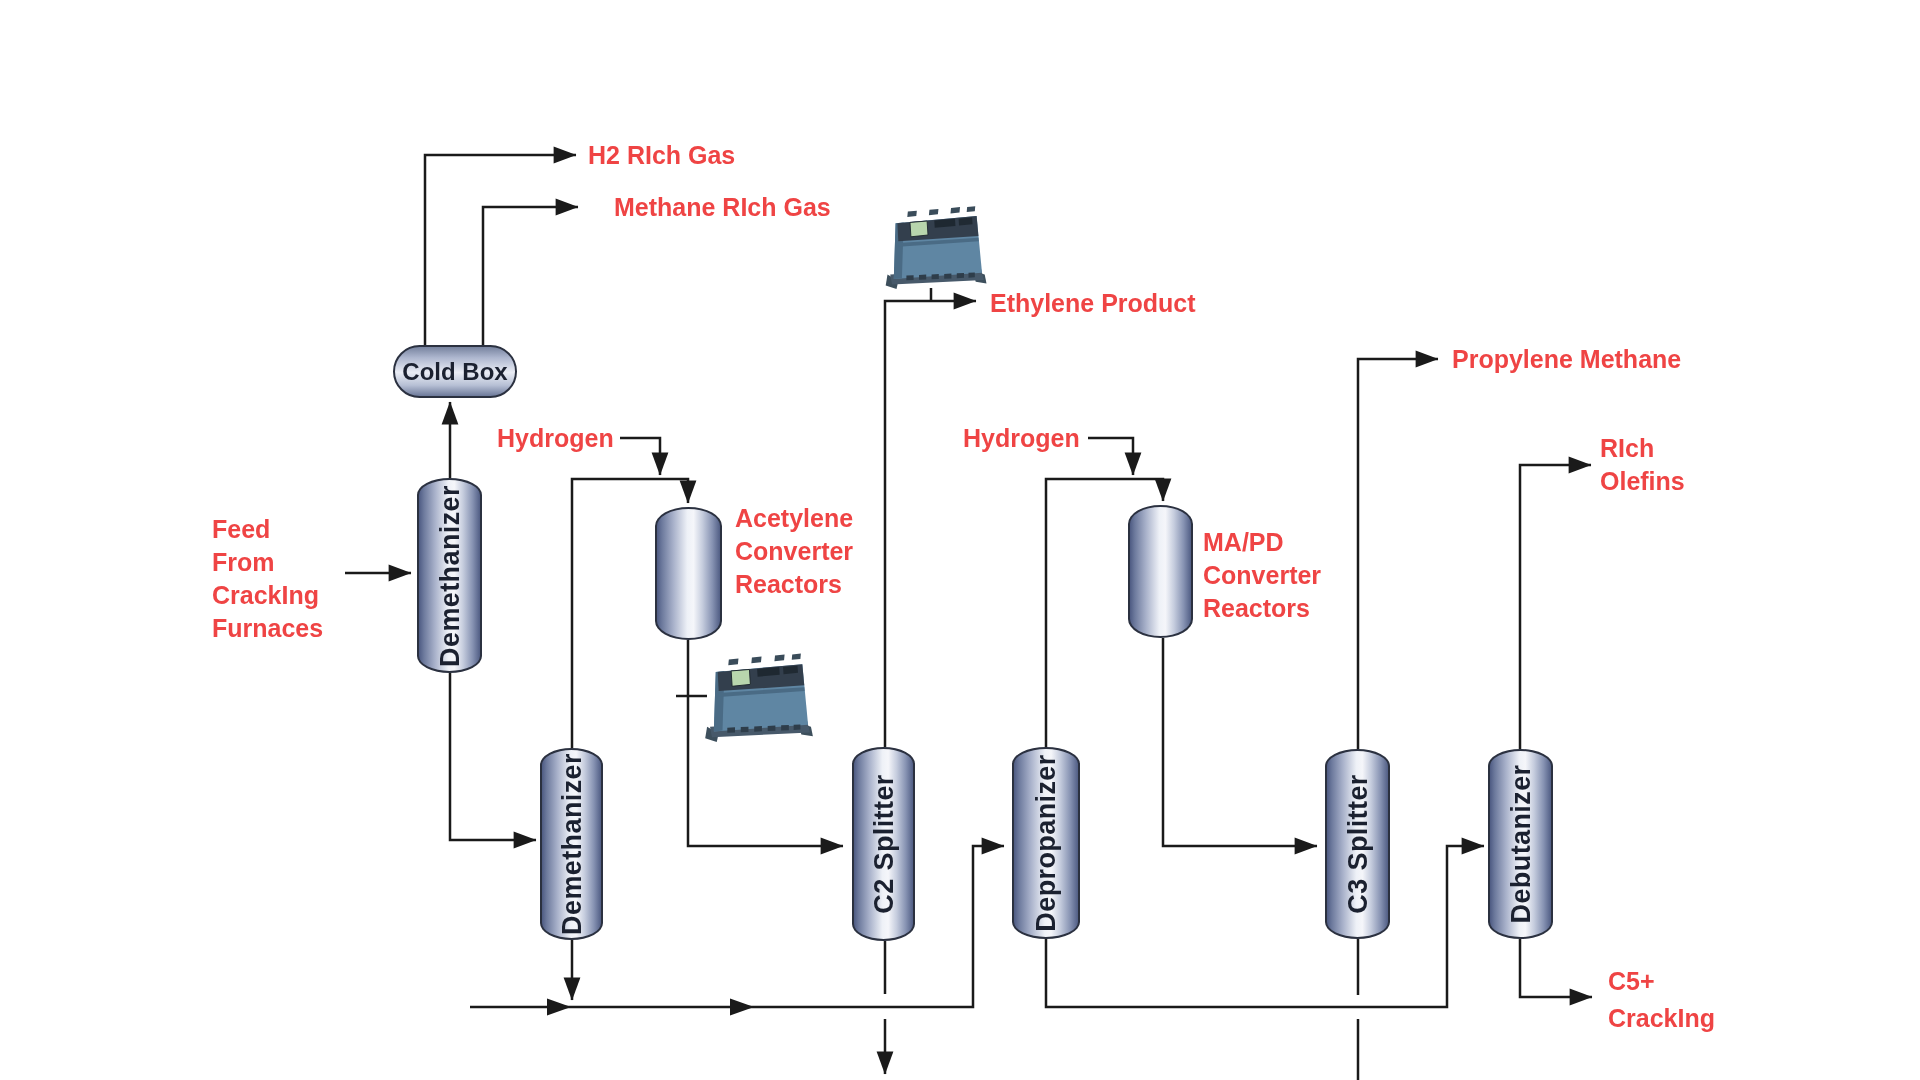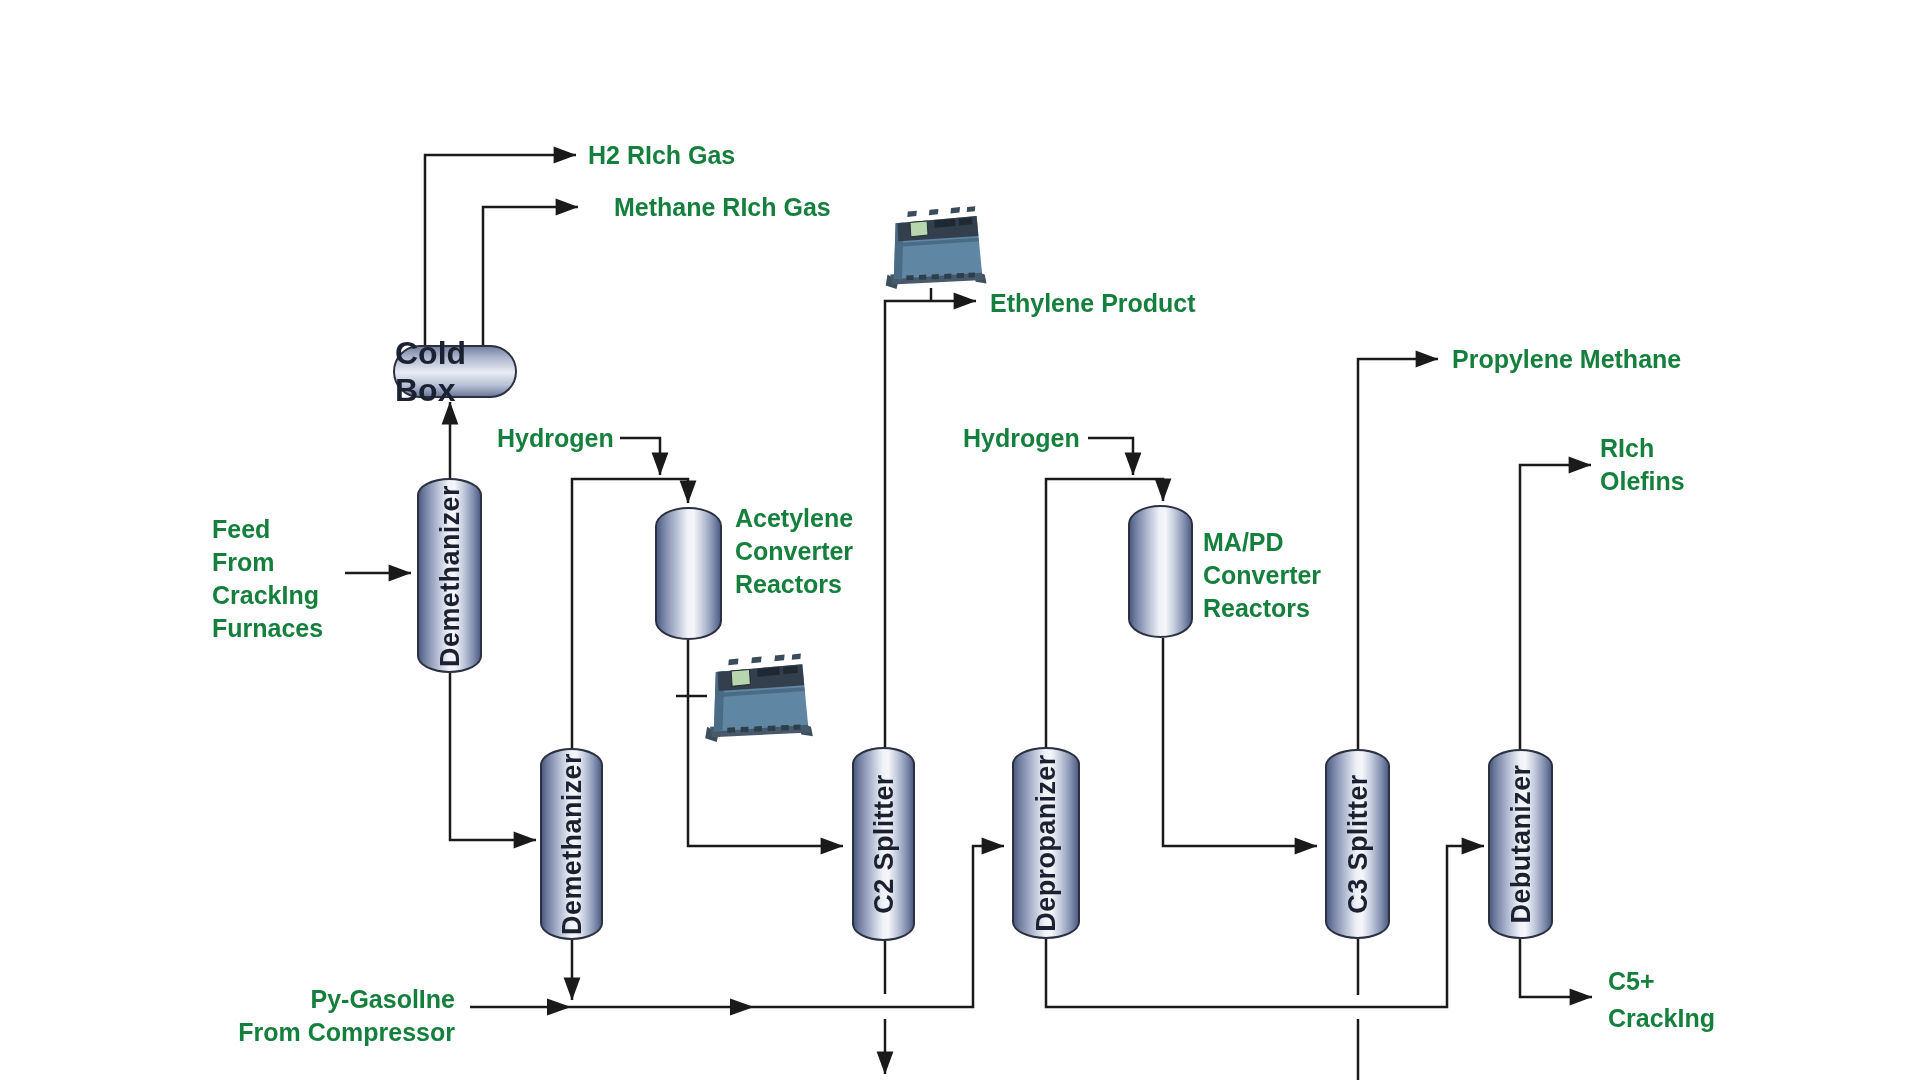--- a/index.html
+++ b/index.html
@@ -19,24 +19,24 @@
     background:linear-gradient(180deg,#77839f 0%,#aeb7cf 22%,#e9ecf4 52%,#b7c0d5 78%,#6d7a9a 100%);
   }
   .col-label{
     position:absolute;left:50%;top:50%;
     transform:translate(-50%,-50%) rotate(-90deg);
     white-space:nowrap;font-size:27px;font-weight:700;color:#1b2130;letter-spacing:.4px;
   }
   .pill-label{
     position:absolute;left:0;top:0;width:100%;height:100%;
     display:flex;align-items:center;justify-content:center;
-    font-size:32px;font-weight:700;color:#1b2130;
+    font-size:24px;font-weight:700;color:#1b2130;
   }
   .lbl{
-    position:absolute;font-size:25px;font-weight:700;color:#15803d;
+    position:absolute;font-size:25px;font-weight:700;color:#ef4444;
     white-space:nowrap;line-height:33px;
   }
   .vcenter{transform:translateY(-50%);}
   .lbl span{display:block;}
 </style>
 </head>
 <body>
 
 <div id="stage">
 
@@ -164,24 +164,20 @@
 
   <div class="lbl vcenter" style="left:963px;top:438px;">Hydrogen</div>
 
   <div class="lbl" style="left:212px;top:513px;width:155px;text-align:left;">
     <span>Feed</span>
     <span>From</span>
     <span>CrackIng</span>
     <span>Furnaces</span>
   </div>
 
-  <div class="lbl" style="left:205px;top:983px;width:250px;text-align:right;">
-    <span>Py-GasolIne</span>
-    <span>From Compressor</span>
-  </div>
 
   <div class="lbl" style="left:735px;top:502px;">
     <span>Acetylene</span>
     <span>Converter</span>
     <span>Reactors</span>
   </div>
 
   <div class="lbl" style="left:1203px;top:526px;">
     <span>MA/PD</span>
     <span>Converter</span>

